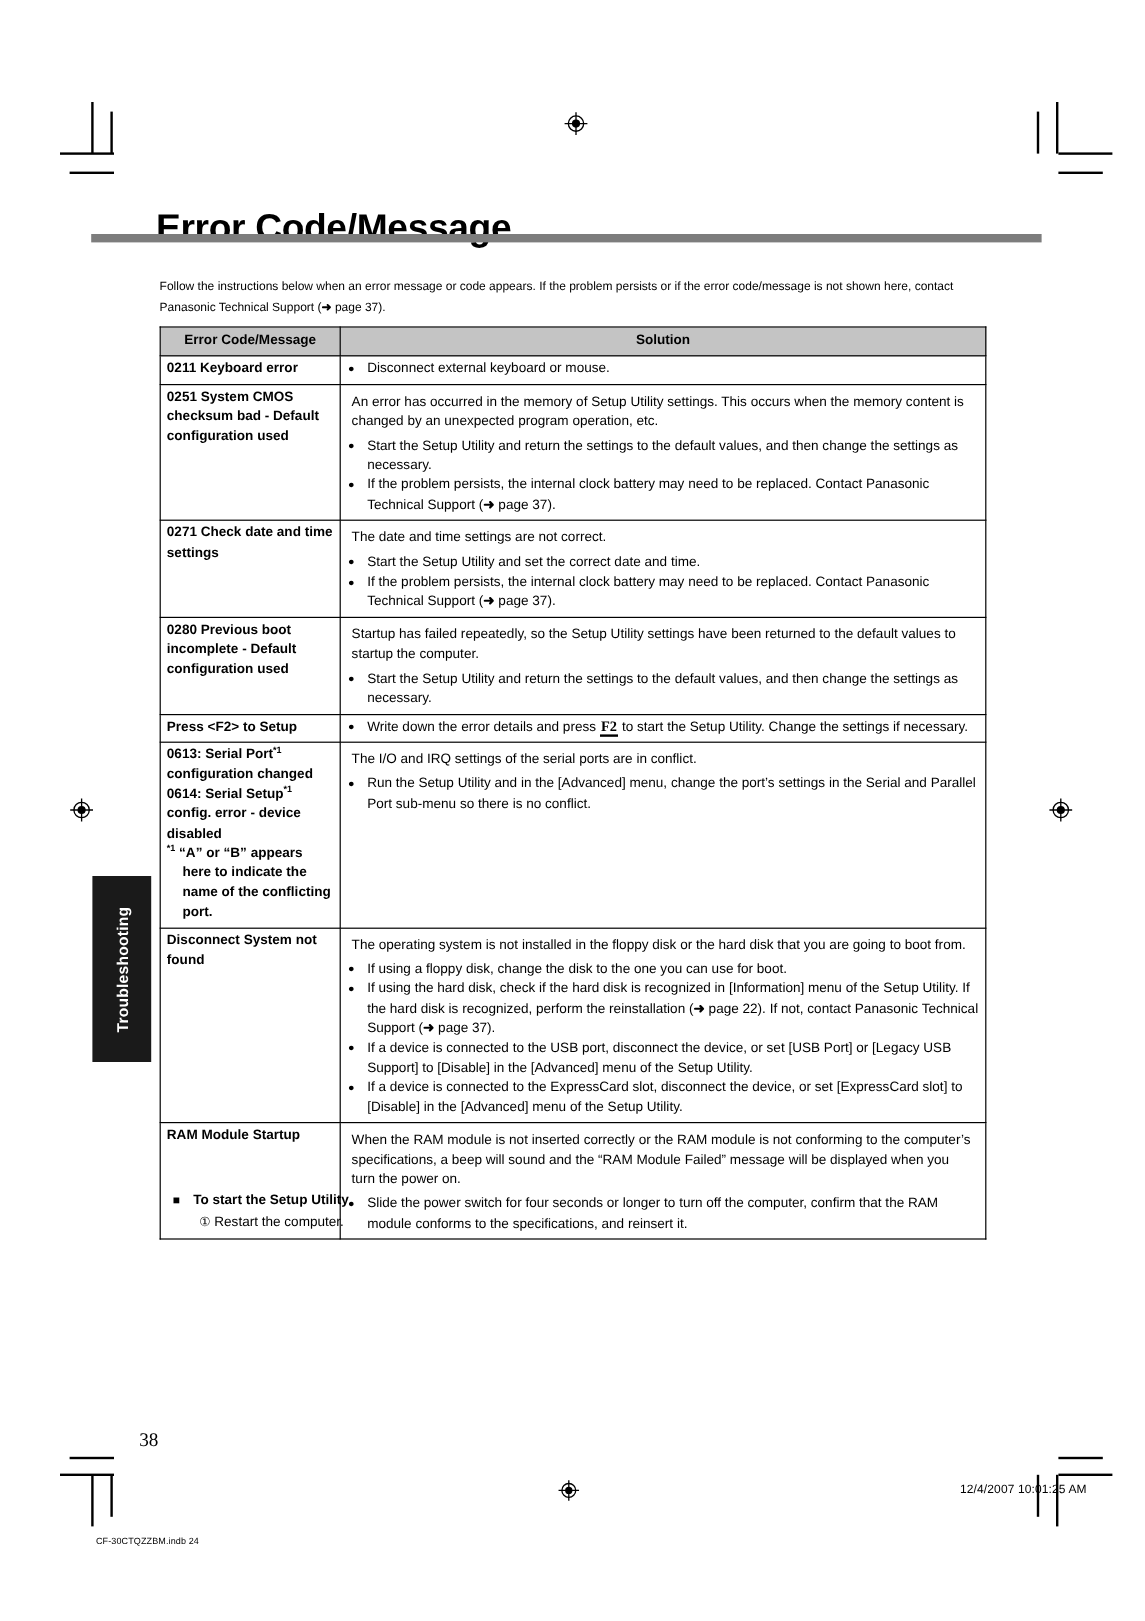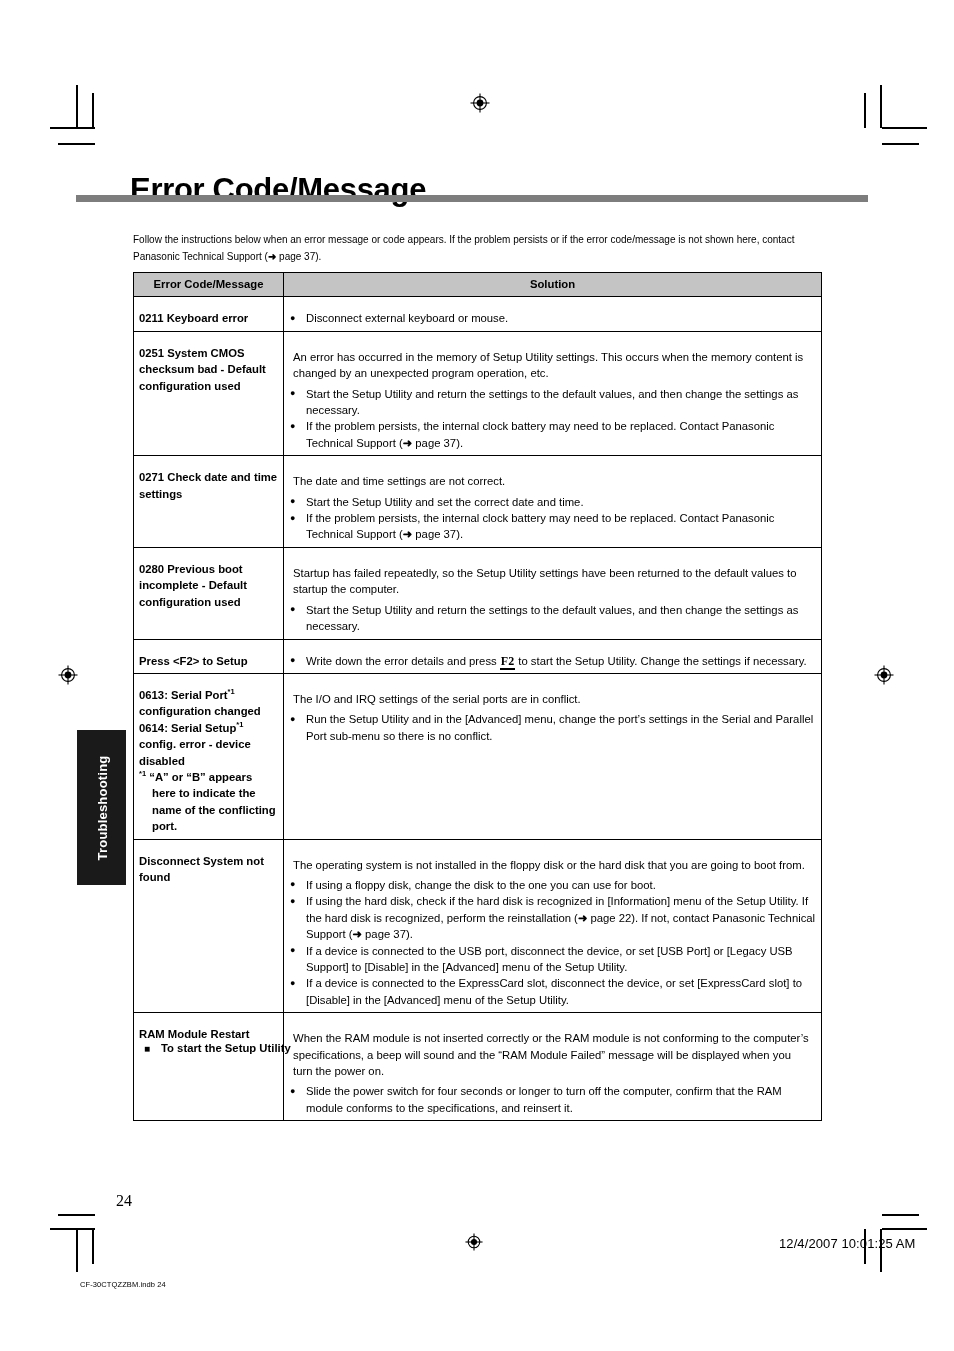--- a/index.html
+++ b/index.html
@@ -82,21 +82,21 @@
     top: 272px;
     width: 688px;
     border-collapse: collapse;
     table-layout: fixed;
     font-size: 11.3px;
   }
   table.errtable th,
   table.errtable td {
     border: 1px solid #000;
     vertical-align: top;
-    padding: 13px 5px 4px 5px;
+    padding: 2px 5px 4px 5px;
     line-height: 16.4px;
   }
   table.errtable thead th {
     background: #c4c4c4;
     text-align: center;
     font-weight: bold;
     padding: 3px 5px 4px 5px;
     font-size: 11.3px;
   }
   col.c-code { width: 150px; }
@@ -156,21 +156,20 @@
     left: 144px;
     top: 992px;
     width: 660px;
     font-size: 11.3px;
   }
   .setup-head {
     font-weight: bold;
     position: relative;
     padding-left: 17px;
     line-height: 17px;
-    margin-top: 48px;
   }
   .setup-head::before {
     content: "\25A0";
     position: absolute;
     left: 0;
     top: 0;
     font-size: 10px;
   }
   .setup-steps {
     margin-top: 2px;
@@ -198,23 +197,23 @@
   .footer-left {
     position: absolute;
     left: 80px;
     top: 1236px;
     font-size: 7.5px;
     letter-spacing: 0.1px;
     margin-top: 44px;
   }
   .footer-right {
     position: absolute;
-    left: 779px;
+    left: 800px;
     top: 1236px;
-    font-size: 13px;
+    font-size: 10px;
     letter-spacing: 0.1px;
   }
 </style>
 </head>
 <body>
 
 <div>
 
   <div class="crop" style="left:50px;  top:127px; width:45px; height:2px;"></div>
   <div class="crop" style="left:58px;  top:143px; width:37px; height:2px;"></div>
@@ -363,33 +362,34 @@
         <ul class="bul">
           <li>If using a floppy disk, change the disk to the one you can use for boot.</li>
           <li><span>If using the hard disk, check if the hard disk is recognized in [Information] menu of the Setup Utility. If the hard disk is recognized, perform the reinstallation (</span><span class="arrow">➜</span><span> page 22). If not, contact Panasonic Technical Support (</span><span class="arrow">➜</span><span> page 37).</span></li>
           <li>If a device is connected to the USB port, disconnect the device, or set [USB Port] or [Legacy USB Support] to [Disable] in the [Advanced] menu of the Setup Utility.</li>
           <li>If a device is connected to the ExpressCard slot, disconnect the device, or set [ExpressCard slot] to [Disable] in the [Advanced] menu of the Setup Utility.</li>
         </ul>
       </td>
     </tr>
 
     <tr>
-      <td class="code">RAM Module Restart</td>
+      <td class="code">RAM Module Startup</td>
       <td>
         <p class="lead">When the RAM module is not inserted correctly or the RAM module is not conforming to the computer’s specifications, a beep will sound and the “RAM Module Failed” message will be displayed when you turn the power on.</p>
         <ul class="bul">
           <li>Slide the power switch for four seconds or longer to turn off the computer, confirm that the RAM module conforms to the specifications, and reinsert it.</li>
         </ul>
       </td>
     </tr>
 
   </tbody>
 </table>
 
 <div class="setup-sec">
   <div class="setup-head">To start the Setup Utility</div>
   <div class="setup-steps">
+    <div><span class="cnum">①</span> <span>Restart the computer.</span></div>
   </div>
 </div>
 
-<div class="page-number">24</div>
+<div class="page-number">38</div>
 <div class="footer-left">CF-30CTQZZBM.indb   24</div>
 <div class="footer-right">12/4/2007   10:01:25 AM</div>
 
 </body></html>

